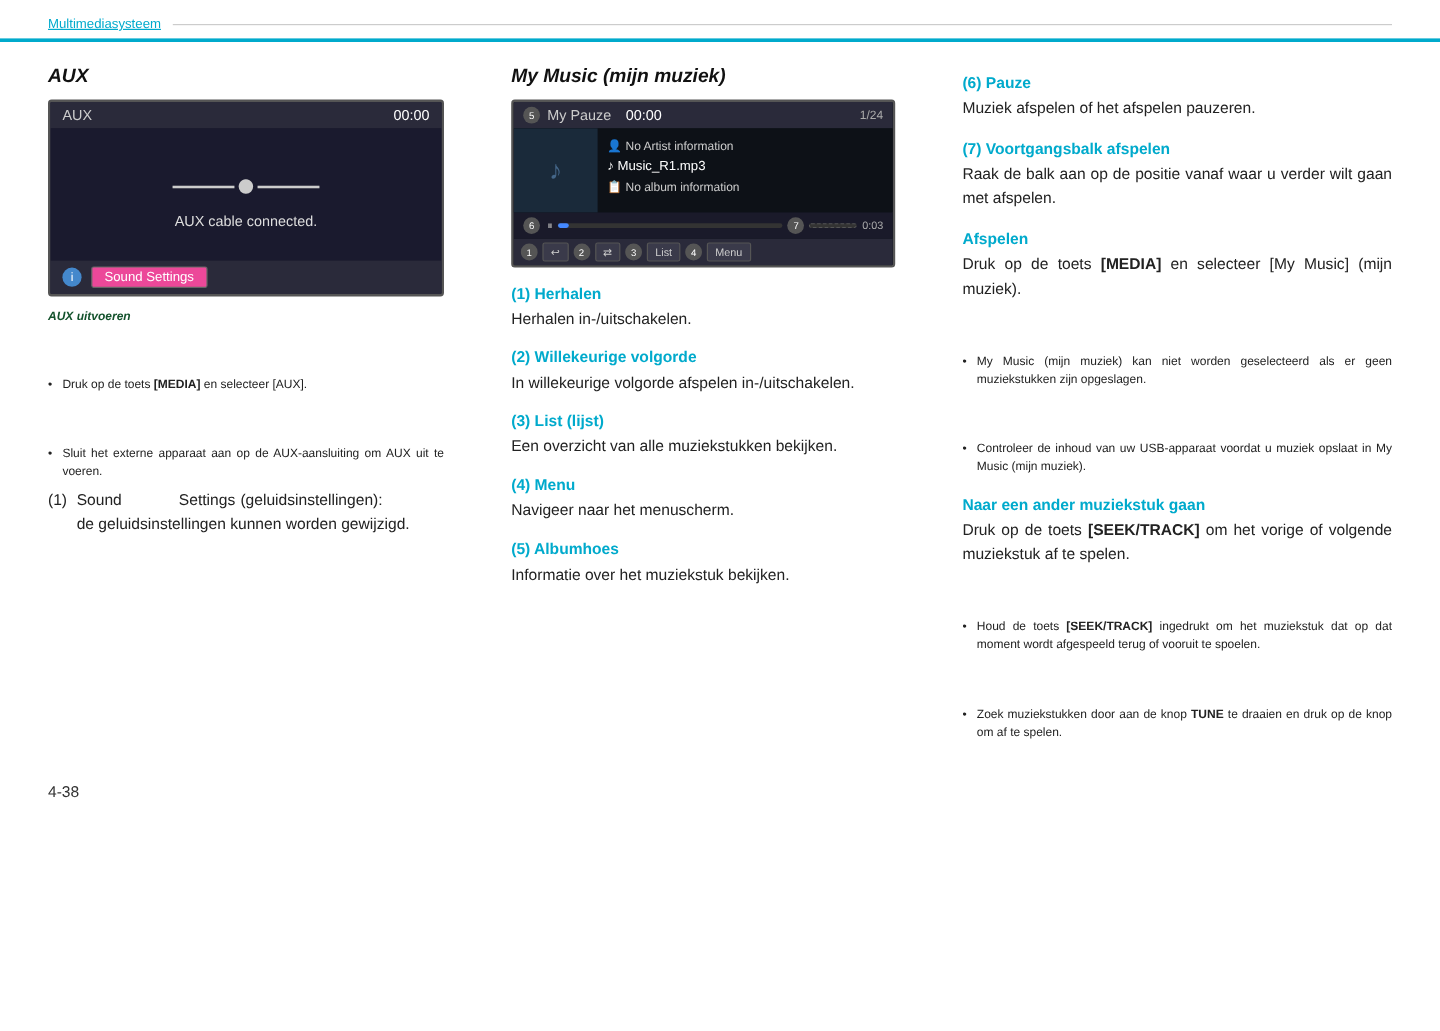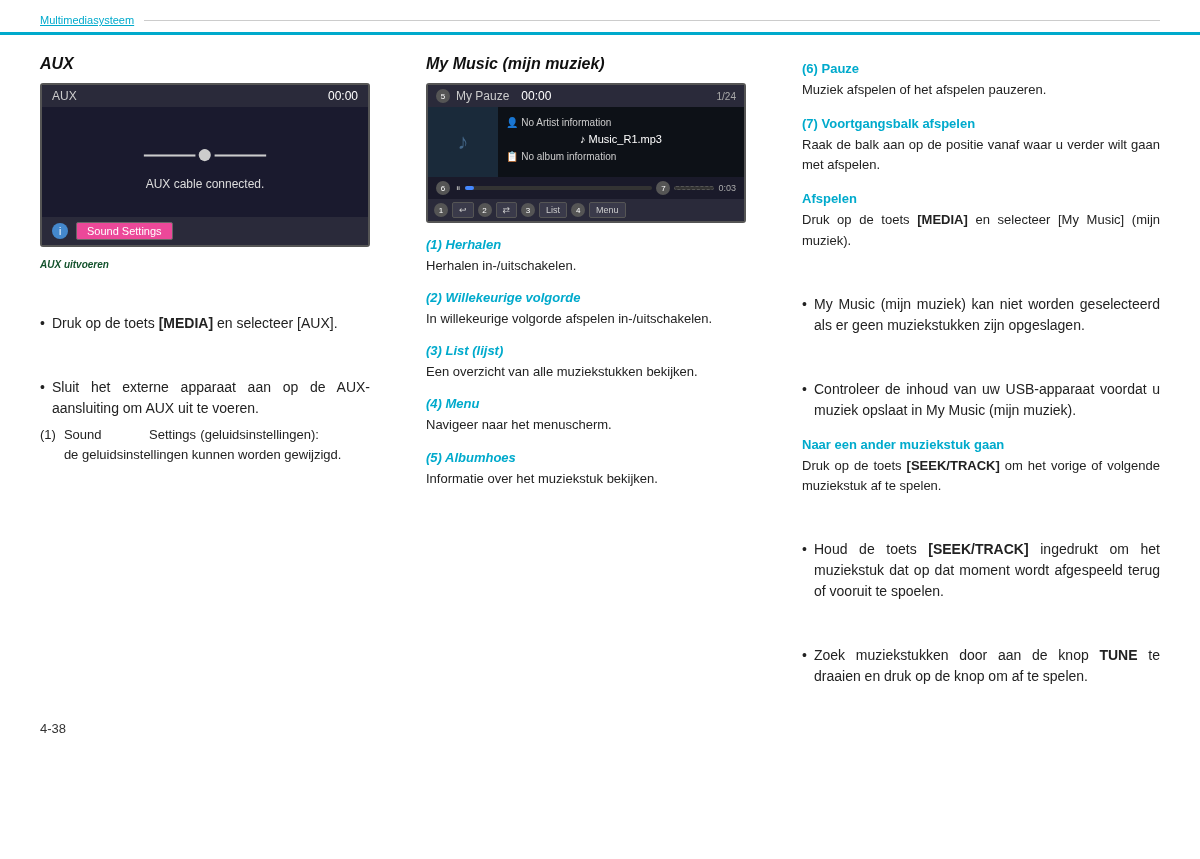--- a/index.html
+++ b/index.html
@@ -145,21 +145,21 @@
       font-size: 10px;
       font-style: italic;
     }
     .bullet-list {
       list-style: none;
       padding: 0;
     }
     .bullet-list li {
       padding-left: 12px;
       position: relative;
-      font-size: 14px;
+      font-size: 10px;
       margin-bottom: 4px;
       line-height: 1.5;
       text-align: justify;
       margin-top: 43px;
     }
     .bullet-list li::before {
       content: "•";
       position: absolute;
       left: 0;
     }
@@ -214,21 +214,20 @@
     .mm-info {
       flex: 1;
       padding: 8px;
       color: #ccc;
       font-size: 10px;
       line-height: 1.6;
     }
     .mm-info .track-name {
       color: #fff;
       font-size: 11px;
-      text-align: center;
     }
     .mm-progress-row {
       background: #1a1a2a;
       padding: 4px 8px;
       display: flex;
       align-items: center;
       gap: 6px;
     }
     .mm-progress-bar {
       flex: 1;
@@ -278,21 +277,20 @@
       gap: 2px;
     }
 
     
     .numbered-header {
       color: #00aacc;
       font-weight: bold;
       font-size: 13px;
       margin-bottom: 4px;
       margin-top: 14px;
-      font-style: italic;
     }
     .paragraph-text {
       font-size: 13px;
       line-height: 1.55;
       text-align: justify;
       margin-bottom: 10px;
     }
 
     
     .right-section-title {

